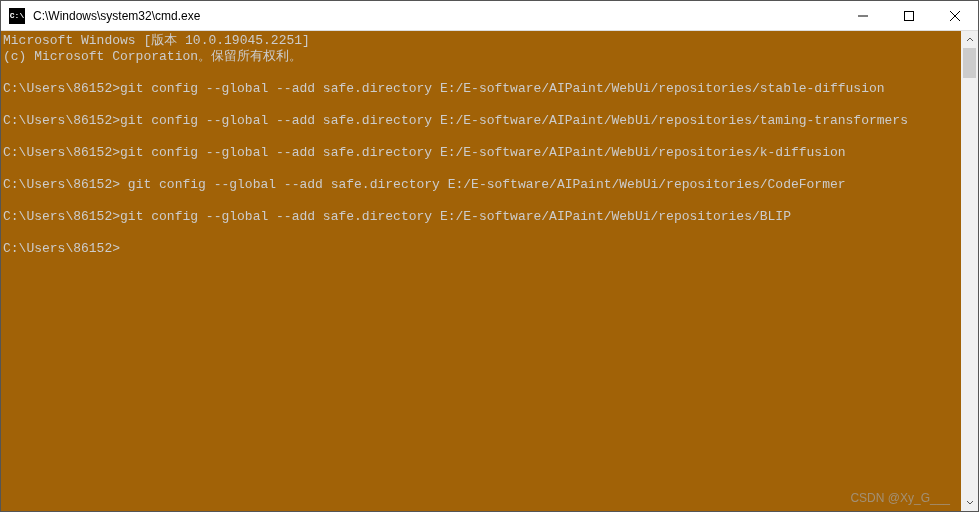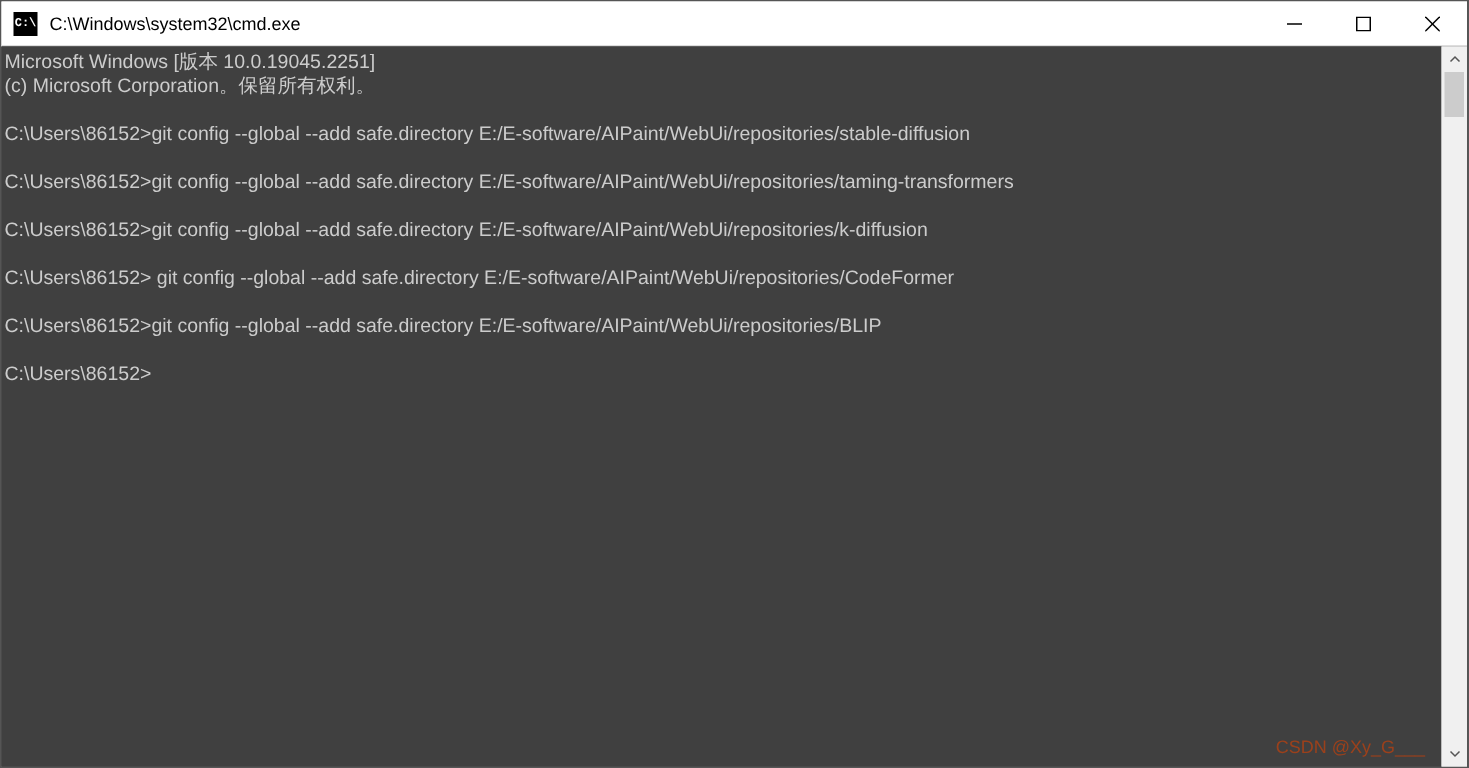--- a/index.html
+++ b/index.html
@@ -61,23 +61,23 @@
     }
     .window-control svg { stroke: #000; fill: none; stroke-width: 1; }
     .terminal-wrap {
       flex: 1;
       display: flex;
       background: #000;
       position: relative;
     }
     .terminal {
       flex: 1;
-      background: #404040;
+      background: #a16207;
       color: #ccc;
-      font-family: Liberation Sans, sans-serif;
+      font-family: Liberation Mono, monospace;
       font-size: 13px;
       line-height: 16px;
       padding: 2px 2px;
       white-space: pre;
       overflow: hidden;
     }
     .terminal .line { display: block; }
     .scrollbar {
       width: 17px;
       background: #f0f0f0;
@@ -103,21 +103,21 @@
       top: 0;
       left: 2px;
       right: 2px;
       height: 30px;
       background: #ccc;
     }
     .watermark {
       position: absolute;
       right: 28px;
       bottom: 6px;
-      color: #c2410c;
+      color: #a3a3a3;
       font-family: "Segoe UI", sans-serif;
       font-size: 12px;
       opacity: 0.7;
     }
   </style>
 </head>
 <body>
 
 <div class="window">
   <div class="titlebar">

